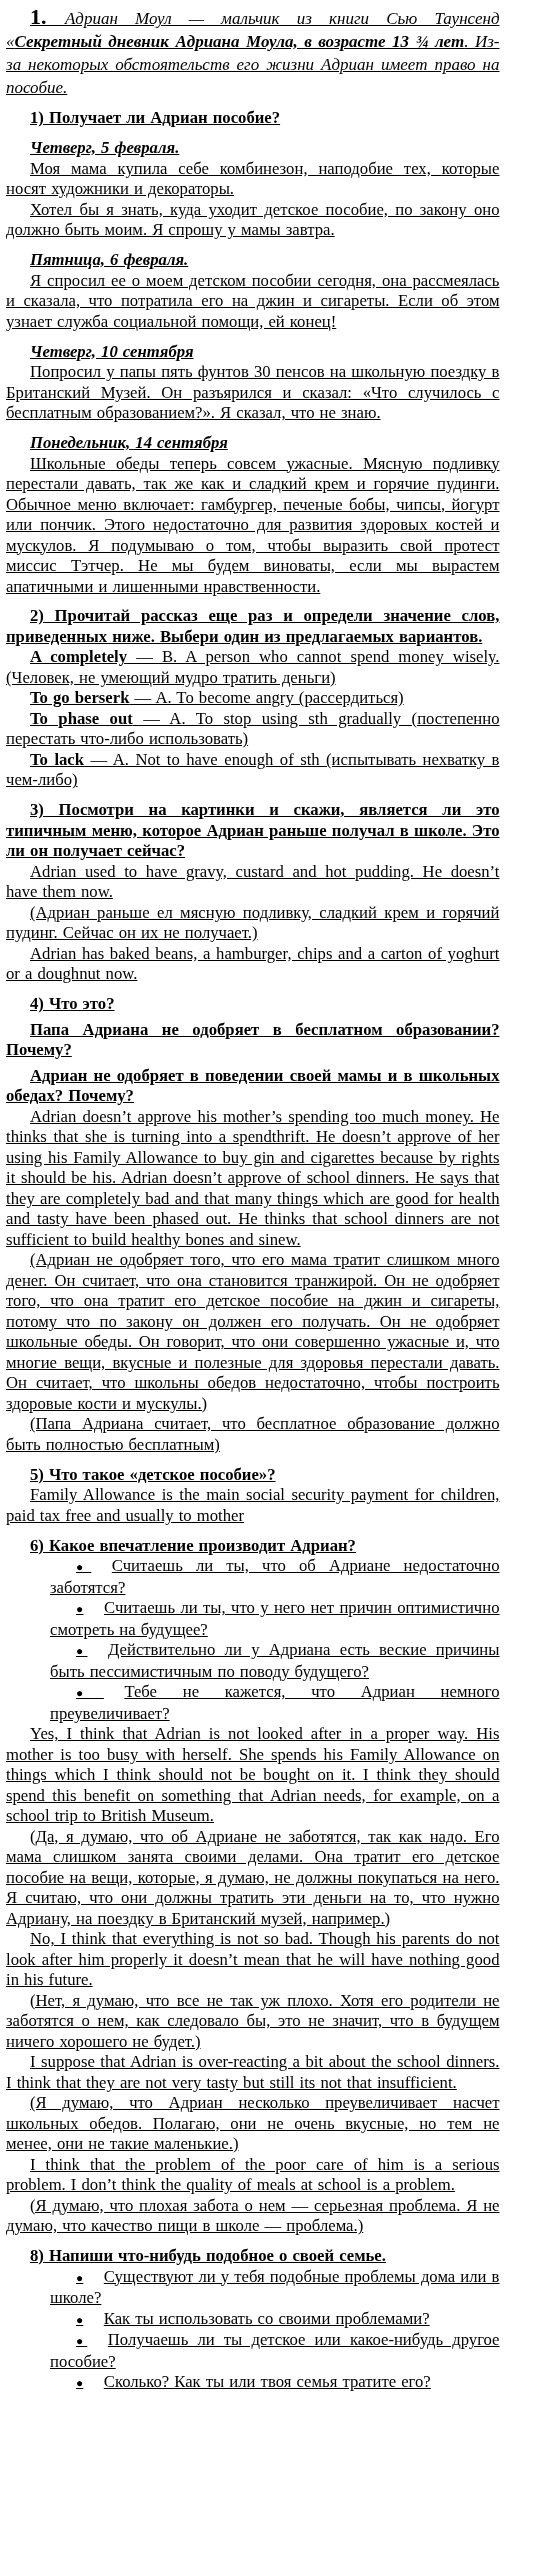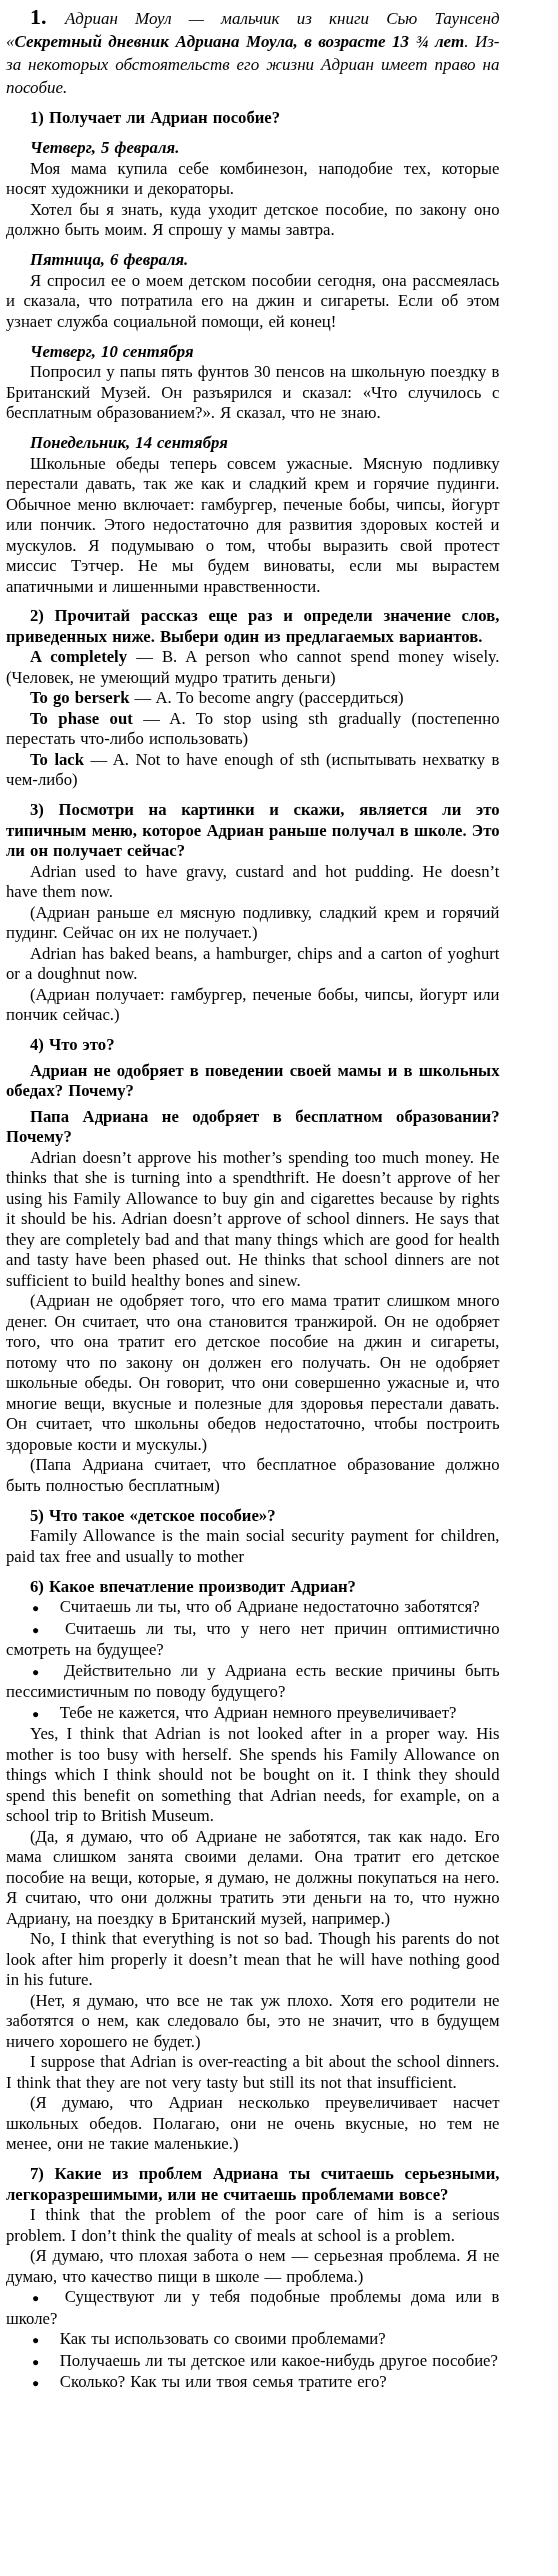--- a/index.html
+++ b/index.html
@@ -1,31 +1,32 @@
 <!DOCTYPE html>
 <html style="font-size:13.7px"><head>
 <meta charset="utf-8">
 <style>
   html,body{margin:0;padding:0;background:#ffffff;}
   .page{
     width:520px;height:2576px;overflow:hidden;box-sizing:border-box;
     background:#ffffff;color:#000000;
     padding:5.1px 20.5px 0 6px;
     font-family:"Liberation Serif","DejaVu Serif",serif;
+    text-decoration:underline;
   }
   .para{
     margin:0;text-align:justify;
     font-size:16.7px;line-height:20.5px;text-indent:24px;
     word-spacing:0.9px;
   }
   .para.intro{font-size:17px;line-height:23px;font-style:italic;}
   .para.heading{font-weight:bold;margin-top:9.4px;}
   .para.heading + .para.heading{margin-top:5.1px;}
   .para.date{font-weight:bold;font-style:italic;margin-top:9.4px;}
-  .para.bullet{text-indent:26px;}
+  .para.bullet{text-indent:26px;margin-left:44px;}
   .dot{font-size:12px;}
   .bgap{display:inline-block;width:20.5px;}
   .run-plain{}
   .run-bold{font-weight:bold;}
   .run-num{font-weight:bold;font-style:normal;font-size:22px;}
 </style>
 </head>
 <body>
 
 <div class="page">
@@ -43,42 +44,41 @@
       <p class="para body"><span class="run-plain">Школьные обеды теперь совсем ужасные. Мясную подливку перестали давать, так же как и сладкий крем и горячие пудинги. Обычное меню включает: гамбургер, печеные бобы, чипсы, йогурт или пончик. Этого недостаточно для развития здоровых костей и мускулов. Я подумываю о том, чтобы выразить свой протест миссис Тэтчер. Не мы будем виноваты, если мы вырастем апатичными и лишенными нравственности.</span></p>
       <p class="para heading"><span class="run-plain">2) Прочитай рассказ еще раз и определи значение слов, приведенных ниже. Выбери один из предлагаемых вариантов.</span></p>
       <p class="para term"><span class="run-bold">A completely</span><span class="run-plain"> — B. A person who cannot spend money wisely. (Человек, не умеющий мудро тратить деньги)</span></p>
       <p class="para term"><span class="run-bold">To go berserk</span><span class="run-plain"> — A. To become angry (рассердиться)</span></p>
       <p class="para term"><span class="run-bold">To phase out</span><span class="run-plain"> — A. To stop using sth gradually (постепенно перестать что-либо использовать)</span></p>
       <p class="para term"><span class="run-bold">To lack</span><span class="run-plain"> — A. Not to have enough of sth (испытывать нехватку в чем-либо)</span></p>
       <p class="para heading"><span class="run-plain">3) Посмотри на картинки и скажи, является ли это типичным меню, которое Адриан раньше получал в школе. Это ли он получает сейчас?</span></p>
       <p class="para body"><span class="run-plain">Adrian used to have gravy, custard and hot pudding. He doesn’t have them now.</span></p>
       <p class="para body"><span class="run-plain">(Адриан раньше ел мясную подливку, сладкий крем и горячий пудинг. Сейчас он их не получает.)</span></p>
       <p class="para body"><span class="run-plain">Adrian has baked beans, a hamburger, chips and a carton of yoghurt or a doughnut now.</span></p>
-      <p class="para body"><span class="run-plain">(Адриан получает: гамбургер, печеные бобы, чипсы, йогурт или пончик сейчас.)</span></p>
       <p class="para heading"><span class="run-plain">4) Что это?</span></p>
+      <p class="para heading"><span class="run-plain">Папа Адриана не одобряет в бесплатном образовании? Почему?</span></p>
       <p class="para heading"><span class="run-plain">Адриан не одобряет в поведении своей мамы и в школьных обедах? Почему?</span></p>
-      <p class="para heading"><span class="run-plain">Папа Адриана не одобряет в бесплатном образовании? Почему?</span></p>
       <p class="para body"><span class="run-plain">Adrian doesn’t approve his mother’s spending too much money. He thinks that she is turning into a spendthrift. He doesn’t approve of her using his Family Allowance to buy gin and cigarettes because by rights it should be his. Adrian doesn’t approve of school dinners. He says that they are completely bad and that many things which are good for health and tasty have been phased out. He thinks that school dinners are not sufficient to build healthy bones and sinew.</span></p>
       <p class="para body"><span class="run-plain">(Адриан не одобряет того, что его мама тратит слишком много денег. Он считает, что она становится транжирой. Он не одобряет того, что она тратит его детское пособие на джин и сигареты, потому что по закону он должен его получать. Он не одобряет школьные обеды. Он говорит, что они совершенно ужасные и, что многие вещи, вкусные и полезные для здоровья перестали давать. Он считает, что школьны обедов недостаточно, чтобы построить здоровые кости и мускулы.)</span></p>
       <p class="para body"><span class="run-plain">(Папа Адриана считает, что бесплатное образование должно быть полностью бесплатным)</span></p>
       <p class="para heading"><span class="run-plain">5) Что такое «детское пособие»?</span></p>
       <p class="para body"><span class="run-plain">Family Allowance is the main social security payment for children, paid tax free and usually to mother</span></p>
       <p class="para heading"><span class="run-plain">6) Какое впечатление производит Адриан?</span></p>
       <p class="para bullet"><span class="dot">●</span><span class="bgap"></span><span class="run-plain">Считаешь ли ты, что об Адриане недостаточно заботятся?</span></p>
       <p class="para bullet"><span class="dot">●</span><span class="bgap"></span><span class="run-plain">Считаешь ли ты, что у него нет причин оптимистично смотреть на будущее?</span></p>
       <p class="para bullet"><span class="dot">●</span><span class="bgap"></span><span class="run-plain">Действительно ли у Адриана есть веские причины быть пессимистичным по поводу будущего?</span></p>
       <p class="para bullet"><span class="dot">●</span><span class="bgap"></span><span class="run-plain">Тебе не кажется, что Адриан немного преувеличивает?</span></p>
       <p class="para body"><span class="run-plain">Yes, I think that Adrian is not looked after in a proper way. His mother is too busy with herself. She spends his Family Allowance on things which I think should not be bought on it. I think they should spend this benefit on something that Adrian needs, for example, on a school trip to British Museum.</span></p>
       <p class="para body"><span class="run-plain">(Да, я думаю, что об Адриане не заботятся, так как надо. Его мама слишком занята своими делами. Она тратит его детское пособие на вещи, которые, я думаю, не должны покупаться на него. Я считаю, что они должны тратить эти деньги на то, что нужно Адриану, на поездку в Британский музей, например.)</span></p>
       <p class="para body"><span class="run-plain">No, I think that everything is not so bad. Though his parents do not look after him properly it doesn’t mean that he will have nothing good in his future.</span></p>
       <p class="para body"><span class="run-plain">(Нет, я думаю, что все не так уж плохо. Хотя его родители не заботятся о нем, как следовало бы, это не значит, что в будущем ничего хорошего не будет.)</span></p>
       <p class="para body"><span class="run-plain">I suppose that Adrian is over-reacting a bit about the school dinners. I think that they are not very tasty but still its not that insufficient.</span></p>
       <p class="para body"><span class="run-plain">(Я думаю, что Адриан несколько преувеличивает насчет школьных обедов. Полагаю, они не очень вкусные, но тем не менее, они не такие маленькие.)</span></p>
-      <p class="para heading"><span class="run-plain">7) Какие из проблем Адриана ты считаешь серьезными, легкоразрешимыми, или не считаешь проблемами вовсе?</span></p>
       <p class="para body"><span class="run-plain">I think that the problem of the poor care of him is a serious problem. I don’t think the quality of meals at school is a problem.</span></p>
       <p class="para body"><span class="run-plain">(Я думаю, что плохая забота о нем — серьезная проблема. Я не думаю, что качество пищи в школе — проблема.)</span></p>
+      <p class="para heading"><span class="run-plain">8) Напиши что-нибудь подобное о своей семье.</span></p>
       <p class="para bullet"><span class="dot">●</span><span class="bgap"></span><span class="run-plain">Существуют ли у тебя подобные проблемы дома или в школе?</span></p>
       <p class="para bullet"><span class="dot">●</span><span class="bgap"></span><span class="run-plain">Как ты использовать со своими проблемами?</span></p>
       <p class="para bullet"><span class="dot">●</span><span class="bgap"></span><span class="run-plain">Получаешь ли ты детское или какое-нибудь другое пособие?</span></p>
       <p class="para bullet"><span class="dot">●</span><span class="bgap"></span><span class="run-plain">Сколько? Как ты или твоя семья тратите его?</span></p>
     </div>
 </div>
 
 
 </body></html>

